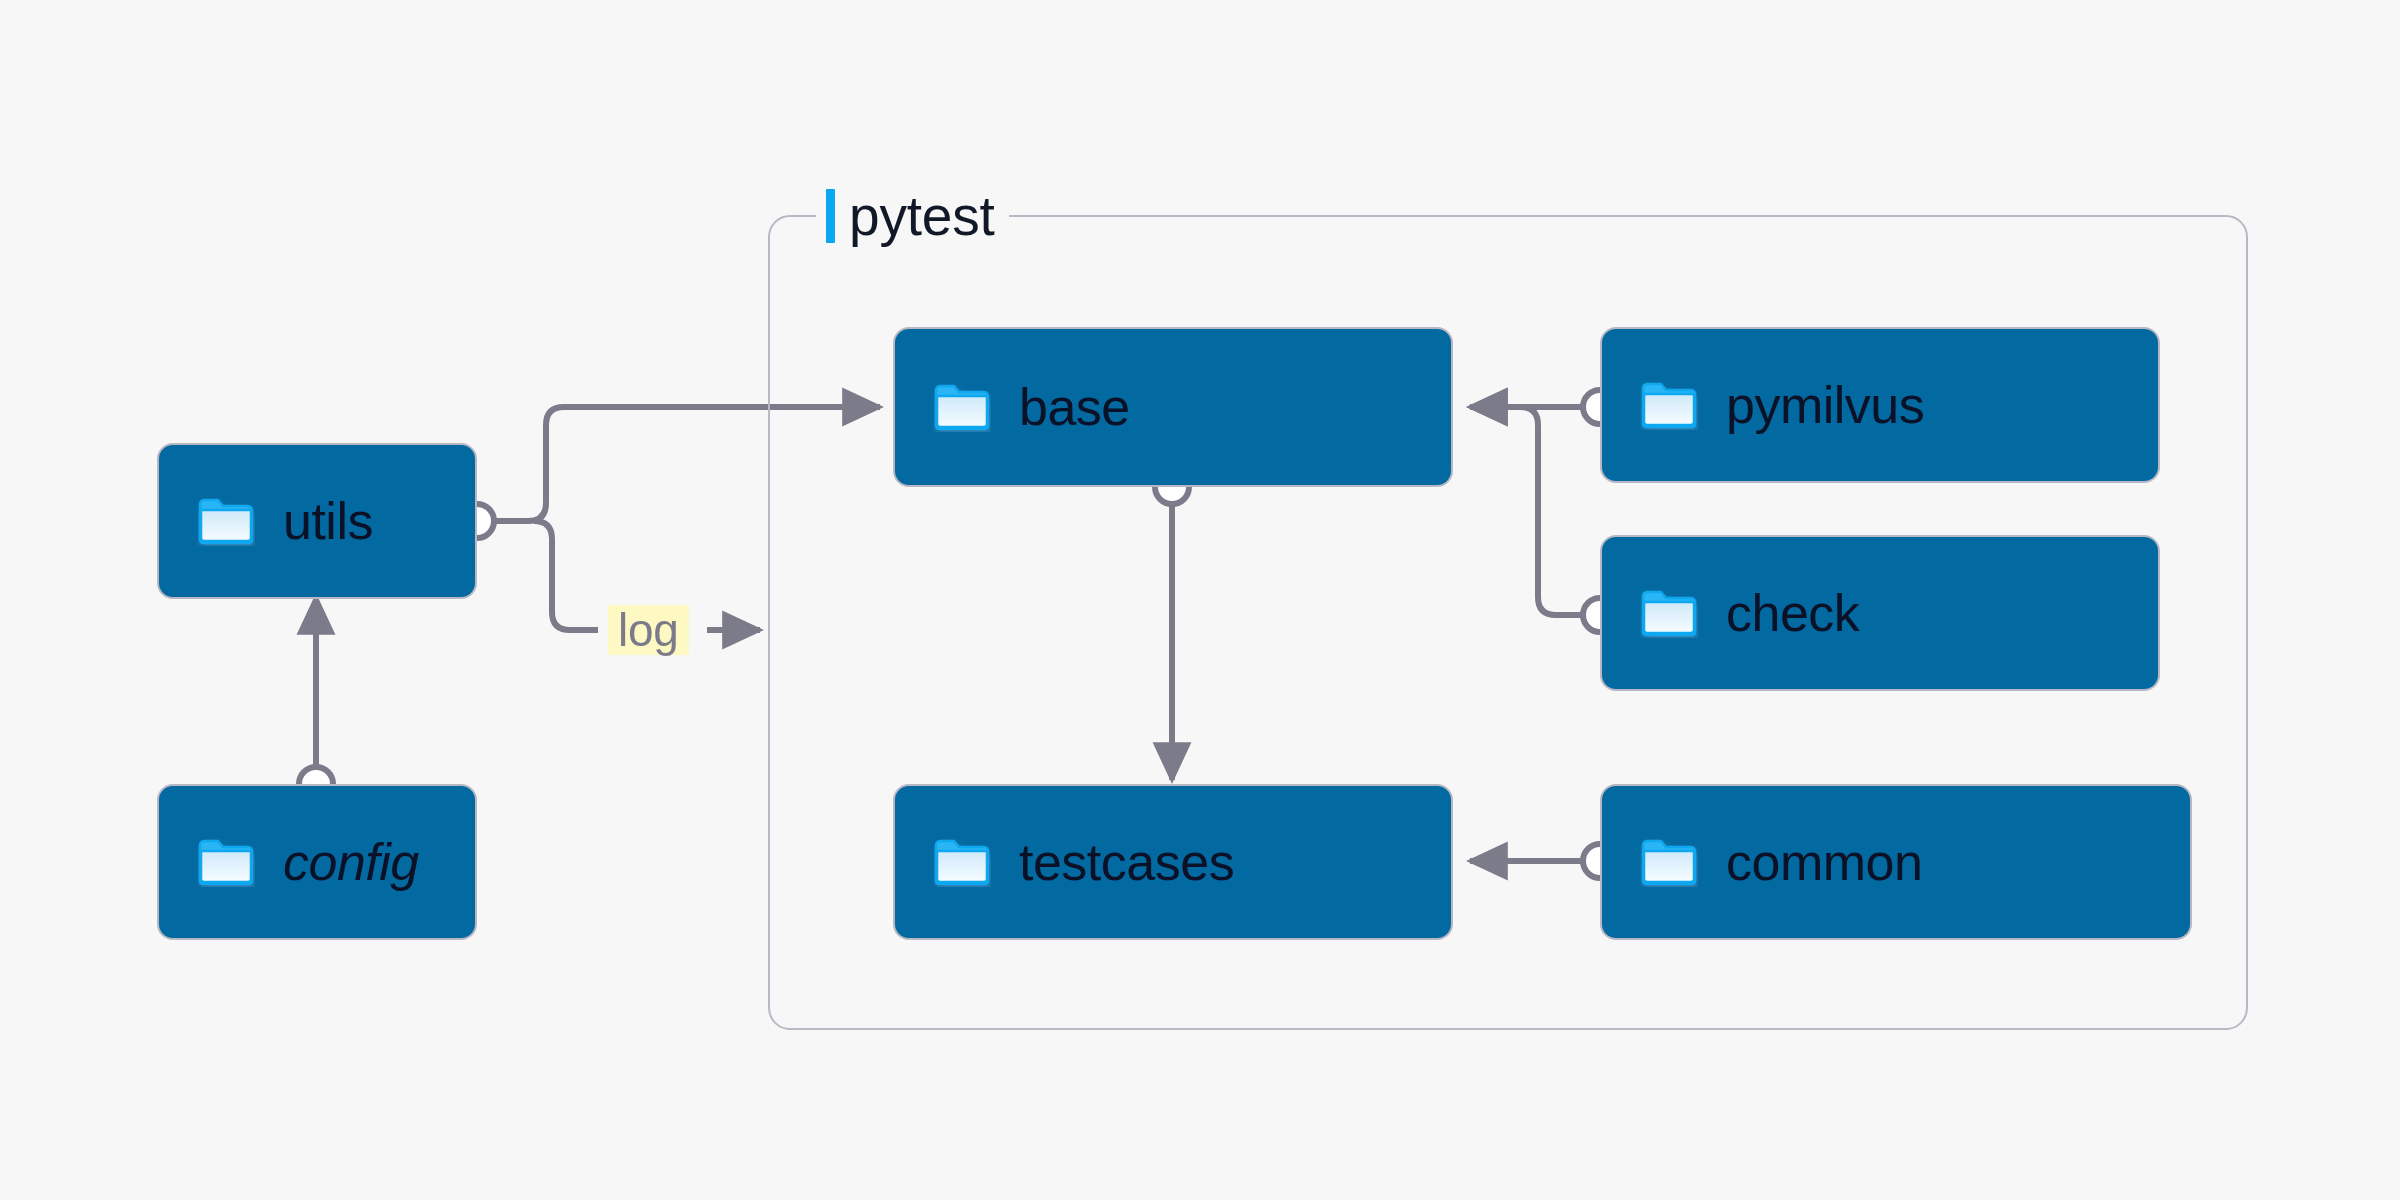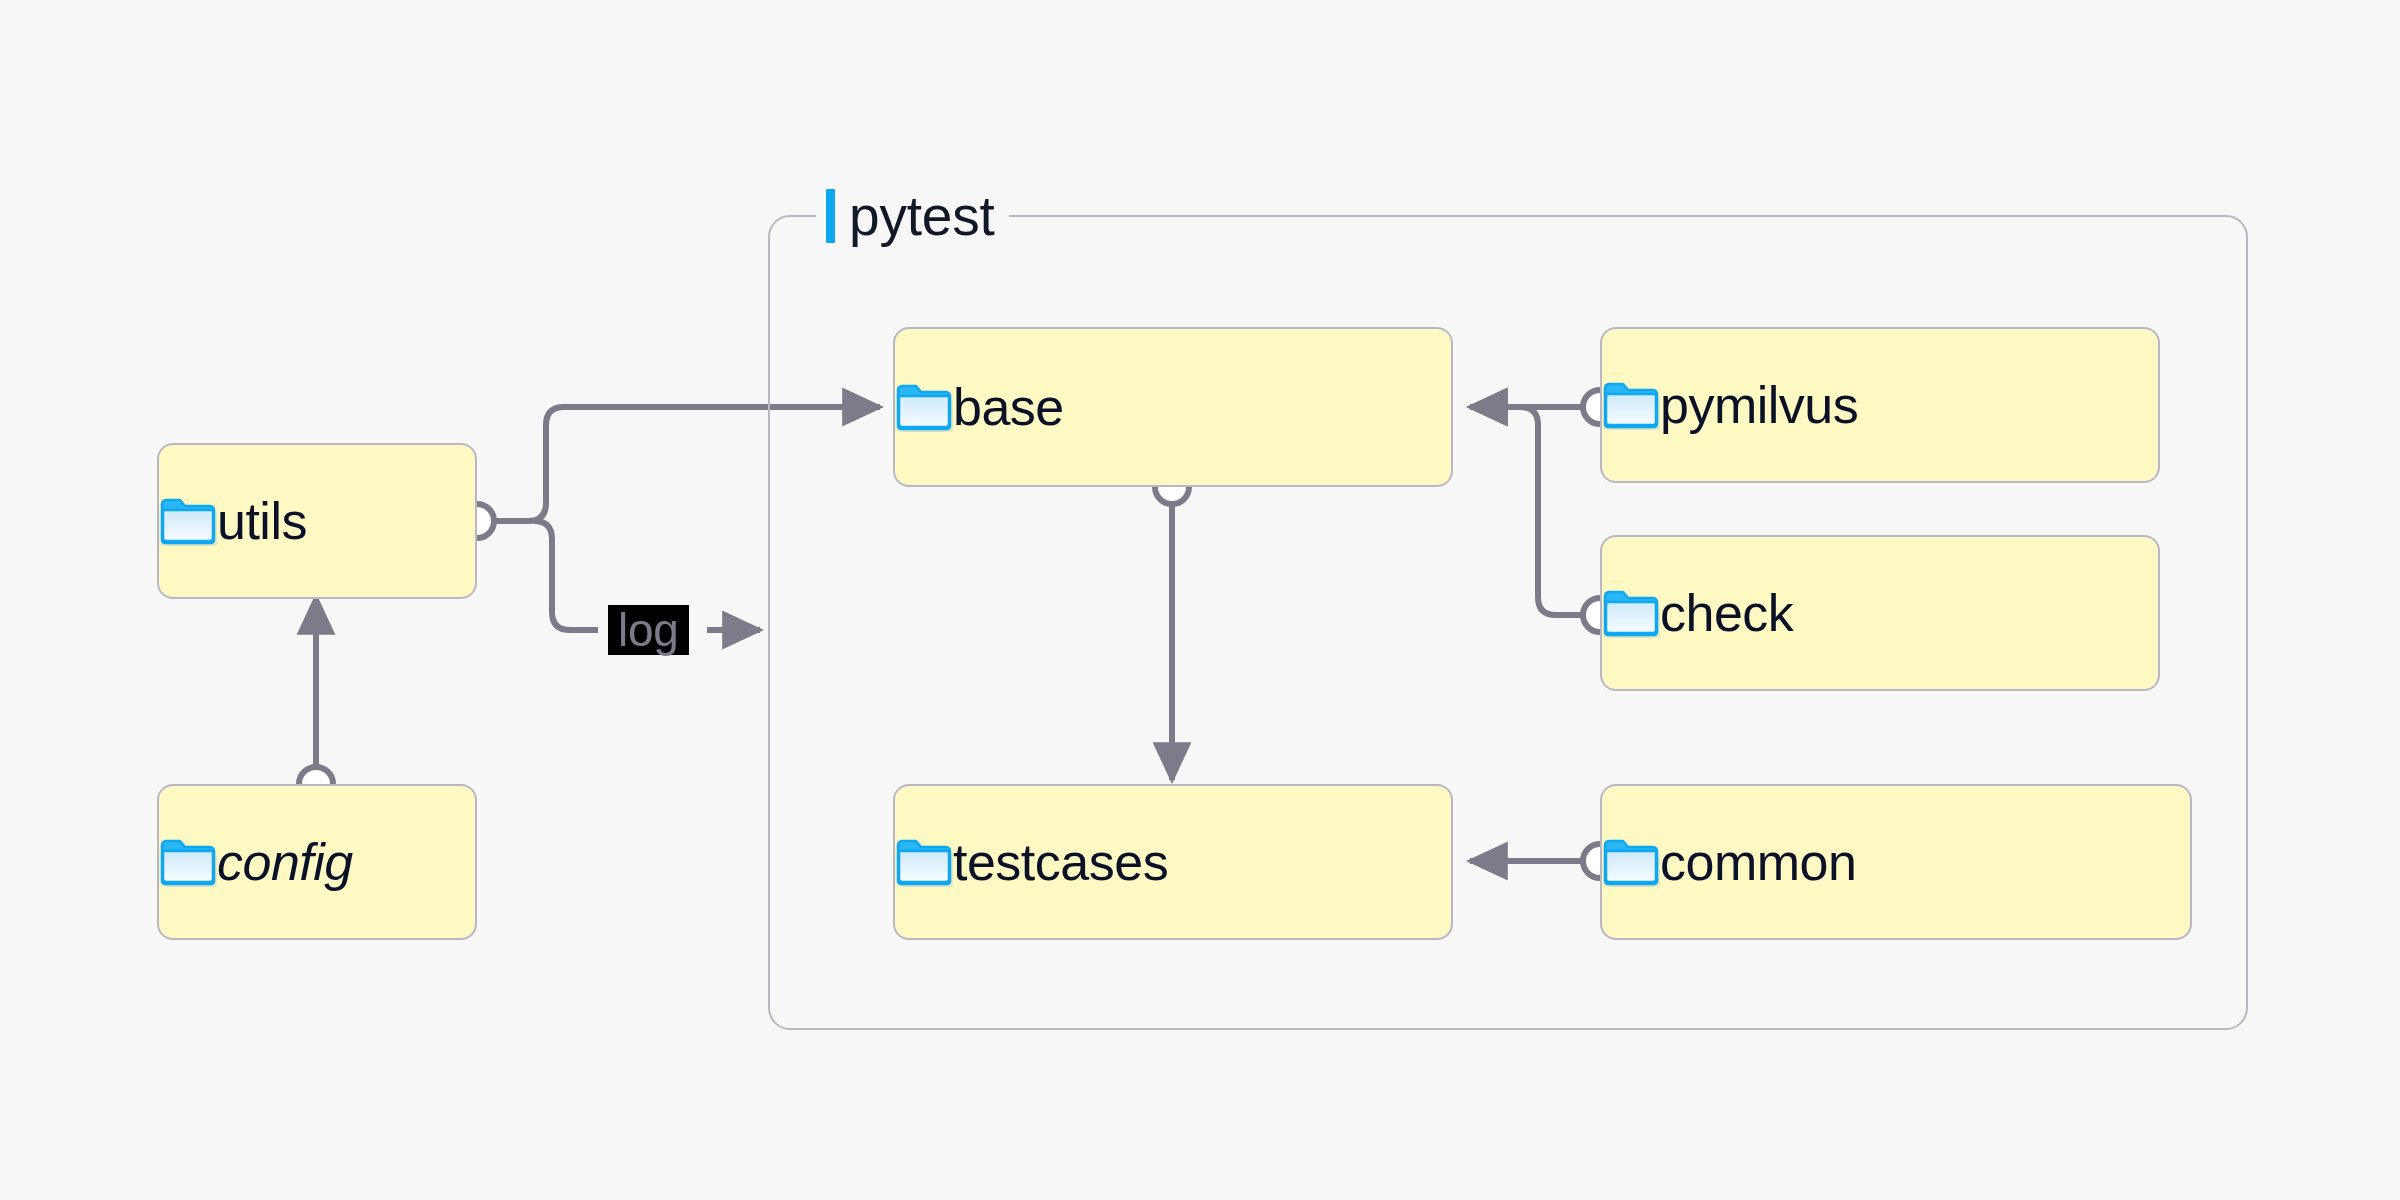--- a/index.html
+++ b/index.html
@@ -60,25 +60,27 @@
     color: #111827;
     letter-spacing: -0.2px;
     line-height: 1;
     white-space: nowrap;
   }
 
   
   .node {
     position: absolute;
     box-sizing: border-box;
-    background: #fef9c3;
+    background: #0369a1;
     border: 2px solid #b9b7c4;
     border-radius: 16px;
     display: flex;
     align-items: center;
+    padding-left: 38px;
+    gap: 28px;
   }
   .node-label {
     font-size: 52px;
     color: #0b1227;
     letter-spacing: -0.5px;
     line-height: 1;
     white-space: nowrap;
   }
 
   
@@ -90,21 +92,21 @@
   }
 
   
   .edge-label {
     position: absolute;
     font-size: 46px;
     color: #7c7b8a;
     letter-spacing: -0.3px;
     line-height: 1;
     white-space: nowrap;
-    background: #000000;
+    background: #fef9c3;
     padding: 2px 10px;
   }
 </style>
 </head>
 <body>
 
 <div id="stage">
 
   <svg id="edges" viewBox="0 0 2400 1200">
     <defs>

